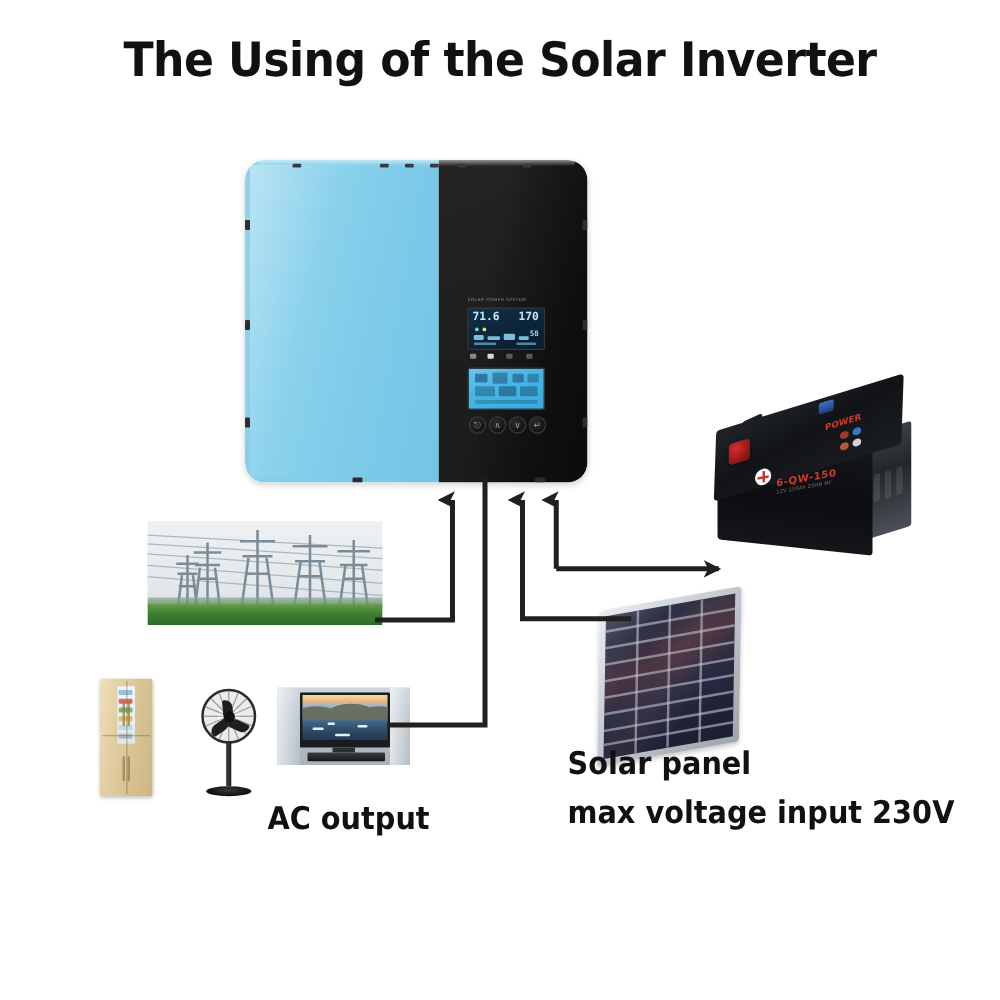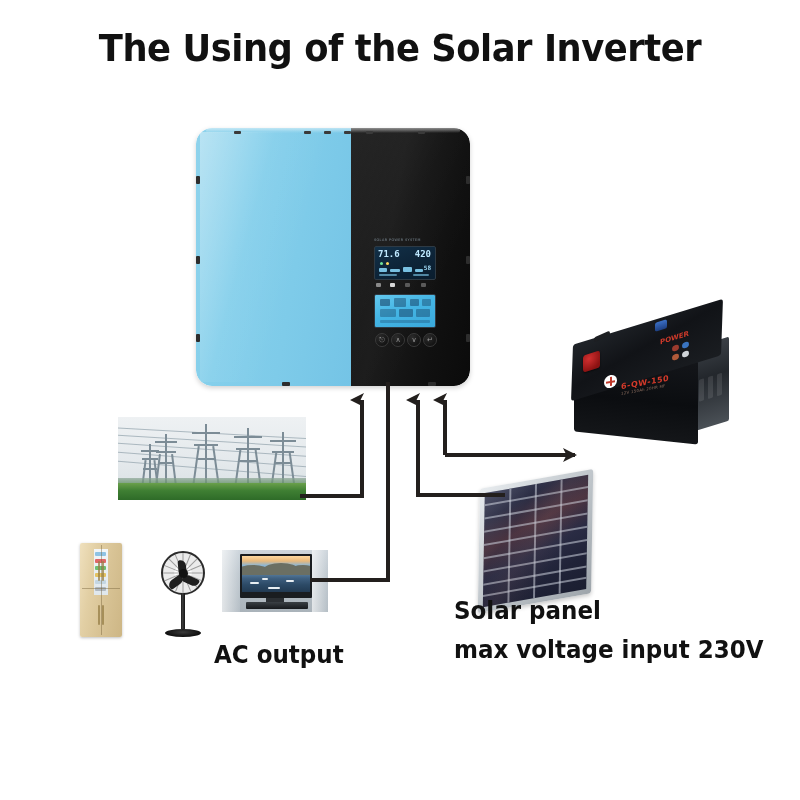--- a/index.html
+++ b/index.html
@@ -610,21 +610,21 @@
       <div class="side-tab" style="right:0px;  top:48px;"></div>
       <div class="side-tab" style="right:0px;  top:128px;"></div>
       <div class="side-tab" style="right:0px;  top:206px;"></div>
       <div class="side-tab" style="left:86px;  bottom:0px; width:8px; height:4px;"></div>
       <div class="side-tab" style="left:232px; bottom:0px; width:8px; height:4px;"></div>
 
       <div class="lcd-top-text">SOLAR POWER SYSTEM</div>
 
       <div class="lcd" id="lcd-upper">
         <div style="position:absolute;left:3px;top:3px;font-size:9px;font-weight:bold;color:#bfe9ff;font-family:'DejaVu Sans Mono',monospace;line-height:9px;">71.6</div>
-        <div style="position:absolute;right:4px;top:3px;font-size:9px;font-weight:bold;color:#bfe9ff;font-family:'DejaVu Sans Mono',monospace;line-height:9px;">420</div>
+        <div style="position:absolute;right:4px;top:3px;font-size:9px;font-weight:bold;color:#bfe9ff;font-family:'DejaVu Sans Mono',monospace;line-height:9px;">170</div>
         <div style="position:absolute;right:4px;top:17px;font-size:6px;font-weight:bold;color:#9fd9f5;font-family:'DejaVu Sans Mono',monospace;">58</div>
         <div class="lcd-dot" style="left:5px;  top:15px; width:3px; height:3px; background:#6fe39a;"></div>
         <div class="lcd-dot" style="left:11px; top:15px; width:3px; height:3px; background:#ffd95e;"></div>
         <div class="lcd-line" style="left:4px;  top:21px; width:8px;  height:4px;"></div>
         <div class="lcd-line" style="left:15px; top:22px; width:10px; height:3px;"></div>
         <div class="lcd-line" style="left:28px; top:20px; width:9px;  height:5px;"></div>
         <div class="lcd-line" style="left:40px; top:22px; width:8px;  height:3px;"></div>
         <div class="lcd-line" style="left:4px;  top:27px; width:18px; height:2px; opacity:.65;"></div>
         <div class="lcd-line" style="left:38px; top:27px; width:16px; height:2px; opacity:.65;"></div>
       </div>

